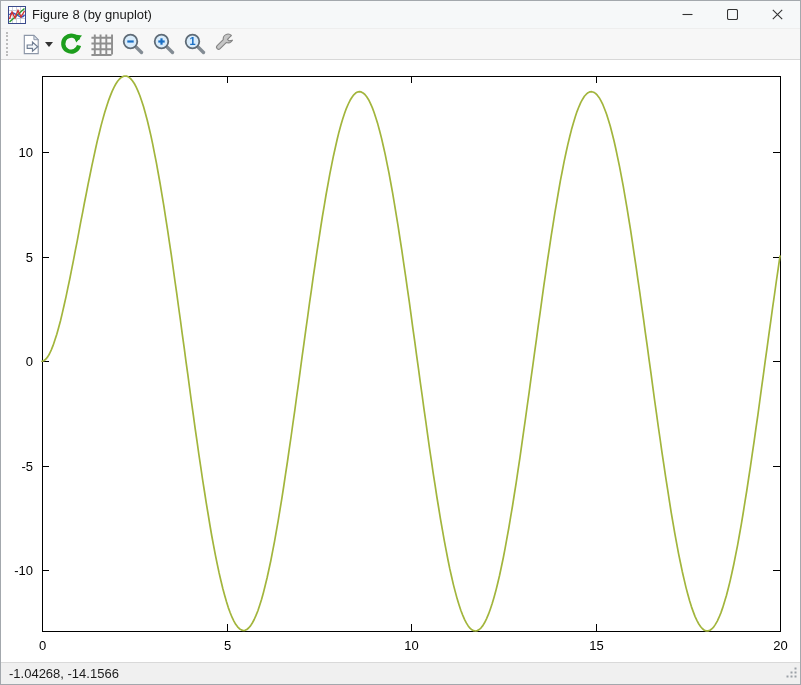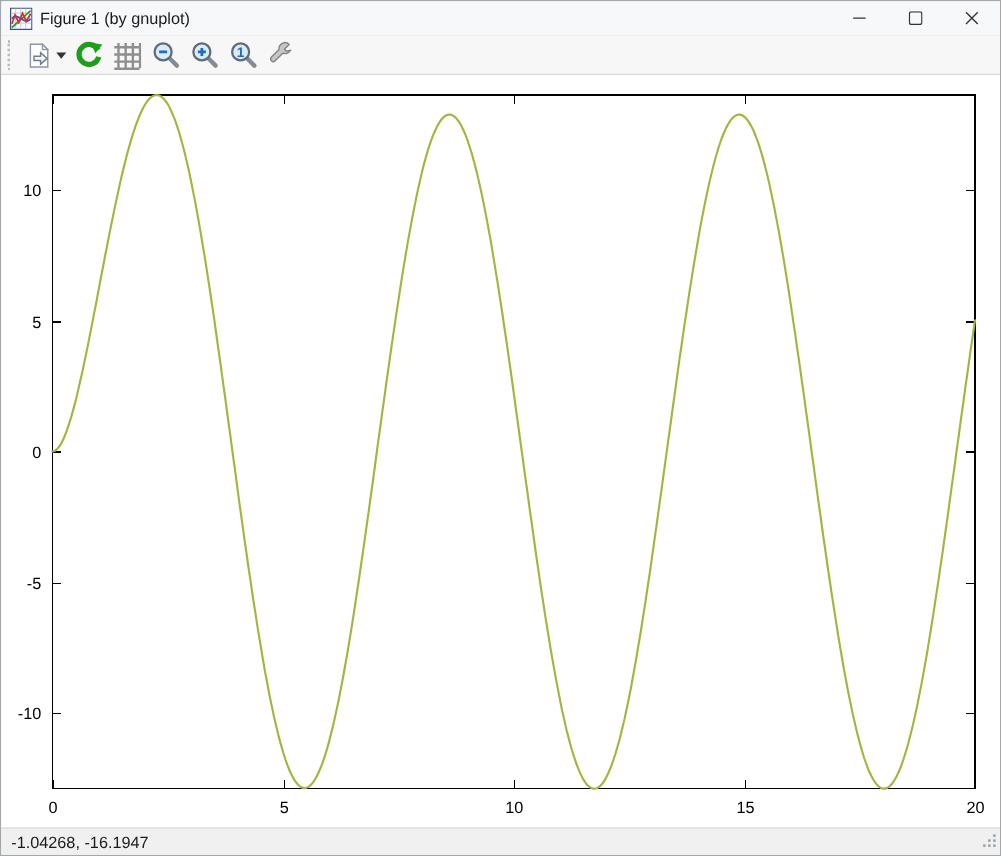--- a/index.html
+++ b/index.html
@@ -27,21 +27,21 @@
   <div class="titlebar">
     <span class="app-icon">
       <svg width="18" height="18" viewBox="0 0 18 18">
         <rect x="0.5" y="0.5" width="17" height="17" fill="#ffffff" stroke="#3a4a8c"></rect>
         <path d="M4.5 1v16 M8.5 1v16 M12.5 1v16 M1 4.5h16 M1 8.5h16 M1 12.5h16" stroke="#ccd2dd" stroke-width="1" fill="none"></path>
         <polyline points="1.5,16 16.5,2.5" stroke="#2a9a2a" stroke-width="1.4" fill="none"></polyline>
         <path d="M1.5 9 C 6 2, 12 16, 16.5 9" stroke="#3a55c0" stroke-width="1.4" fill="none"></path>
         <polyline points="1.5,13 4,6 7,12 10,4.5 13,11 16.5,5" stroke="#d03030" stroke-width="1.4" fill="none"></polyline>
       </svg>
     </span>
-    <span class="title-text">Figure 1 (by gnuplot)</span>
+    <span class="title-text">Figure 8 (by gnuplot)</span>
     <div class="win-controls">
       <button class="win-btn">
         <svg width="11" height="11" viewBox="0 0 11 11">
             <line x1="0.5" y1="5.5" x2="10.5" y2="5.5" stroke="#333" stroke-width="1.1"></line>
           </svg>
       </button>
       <button class="win-btn">
         <svg width="11" height="11" viewBox="0 0 11 11">
             <rect x="0.5" y="0.5" width="10" height="10" rx="1.5" fill="none" stroke="#333" stroke-width="1.1"></rect>
           </svg>
@@ -144,21 +144,21 @@
         <line x1="779" y1="197.5" x2="772" y2="197.5" stroke="#000000" shape-rendering="crispEdges"></line>
         <text x="32" y="202" text-anchor="end" class="ticklab">5</text>
         <line x1="41" y1="92.5" x2="48" y2="92.5" stroke="#000000" shape-rendering="crispEdges"></line>
         <line x1="779" y1="92.5" x2="772" y2="92.5" stroke="#000000" shape-rendering="crispEdges"></line>
         <text x="32" y="97" text-anchor="end" class="ticklab">10</text>
         <polyline points="41.0,301.2 42.8,300.7 44.7,299.3 46.5,297.1 48.4,294.0 50.2,290.1 52.1,285.4 53.9,280.1 55.8,274.2 57.6,267.7 59.5,260.7 61.3,253.1 63.1,245.2 65.0,236.9 66.8,228.2 68.7,219.3 70.5,210.1 72.4,200.7 74.2,191.2 76.1,181.6 77.9,171.9 79.7,162.2 81.6,152.6 83.4,143.0 85.3,133.5 87.1,124.1 89.0,115.0 90.8,106.1 92.7,97.4 94.5,89.0 96.3,80.9 98.2,73.2 100.0,65.9 101.9,58.9 103.7,52.5 105.6,46.4 107.4,40.9 109.3,35.9 111.1,31.4 113.0,27.4 114.8,24.0 116.6,21.2 118.5,19.0 120.3,17.4 122.2,16.4 124.0,16.0 125.9,16.2 127.7,17.1 129.6,18.6 131.4,20.7 133.3,23.5 135.1,26.9 136.9,30.9 138.8,35.5 140.6,40.7 142.5,46.6 144.3,53.0 146.2,60.0 148.0,67.5 149.9,75.6 151.7,84.2 153.5,93.3 155.4,102.9 157.2,113.0 159.1,123.5 160.9,134.4 162.8,145.7 164.6,157.3 166.5,169.3 168.3,181.6 170.2,194.1 172.0,207.0 173.8,220.0 175.7,233.2 177.5,246.5 179.4,260.0 181.2,273.6 183.1,287.2 184.9,300.8 186.8,314.4 188.6,328.0 190.4,341.5 192.3,354.9 194.1,368.1 196.0,381.2 197.8,394.0 199.7,406.6 201.5,419.0 203.4,431.0 205.2,442.7 207.1,454.0 208.9,465.0 210.7,475.5 212.6,485.6 214.4,495.2 216.3,504.3 218.1,512.9 220.0,521.0 221.8,528.5 223.7,535.5 225.5,541.8 227.3,547.6 229.2,552.7 231.0,557.2 232.9,561.1 234.7,564.3 236.6,566.8 238.4,568.7 240.3,569.9 242.1,570.5 244.0,570.3 245.8,569.5 247.6,568.0 249.5,565.9 251.3,563.0 253.2,559.5 255.0,555.4 256.9,550.7 258.7,545.3 260.6,539.3 262.4,532.7 264.2,525.5 266.1,517.8 267.9,509.5 269.8,500.7 271.6,491.4 273.5,481.6 275.3,471.4 277.2,460.7 279.0,449.7 280.9,438.2 282.7,426.5 284.5,414.4 286.4,402.0 288.2,389.4 290.1,376.5 291.9,363.5 293.8,350.3 295.6,337.0 297.5,323.6 299.3,310.2 301.1,296.7 303.0,283.2 304.8,269.8 306.7,256.5 308.5,243.2 310.4,230.1 312.2,217.2 314.1,204.5 315.9,192.1 317.8,179.9 319.6,168.0 321.4,156.5 323.3,145.3 325.1,134.5 327.0,124.1 328.8,114.2 330.7,104.7 332.5,95.7 334.4,87.2 336.2,79.3 338.0,71.9 339.9,65.1 341.7,58.9 343.6,53.3 345.4,48.3 347.3,44.0 349.1,40.3 351.0,37.2 352.8,34.8 354.6,33.1 356.5,32.0 358.3,31.6 360.2,31.9 362.0,32.9 363.9,34.5 365.7,36.8 367.6,39.7 369.4,43.4 371.3,47.6 373.1,52.5 374.9,58.0 376.8,64.1 378.6,70.8 380.5,78.1 382.3,86.0 384.2,94.4 386.0,103.3 387.9,112.7 389.7,122.5 391.6,132.8 393.4,143.6 395.2,154.7 397.1,166.2 398.9,178.0 400.8,190.2 402.6,202.6 404.5,215.3 406.3,228.1 408.2,241.2 410.0,254.4 411.8,267.8 413.7,281.2 415.5,294.6 417.4,308.1 419.2,321.6 421.1,335.0 422.9,348.3 424.8,361.5 426.6,374.6 428.4,387.5 430.3,400.2 432.1,412.6 434.0,424.7 435.8,436.5 437.7,448.0 439.5,459.2 441.4,469.9 443.2,480.2 445.1,490.1 446.9,499.5 448.7,508.4 450.6,516.7 452.4,524.6 454.3,531.9 456.1,538.6 458.0,544.7 459.8,550.2 461.7,555.1 463.5,559.3 465.3,562.9 467.2,565.9 469.0,568.2 470.9,569.8 472.7,570.7 474.6,571.0 476.4,570.6 478.3,569.5 480.1,567.8 482.0,565.4 483.8,562.3 485.6,558.6 487.5,554.2 489.3,549.2 491.2,543.6 493.0,537.4 494.9,530.6 496.7,523.2 498.6,515.3 500.4,506.8 502.3,497.8 504.1,488.4 505.9,478.4 507.8,468.0 509.6,457.2 511.5,446.0 513.3,434.5 515.2,422.6 517.0,410.4 518.9,397.9 520.7,385.2 522.5,372.3 524.4,359.2 526.2,346.0 528.1,332.6 529.9,319.2 531.8,305.7 533.6,292.3 535.5,278.8 537.3,265.4 539.2,252.1 541.0,238.9 542.8,225.9 544.7,213.0 546.5,200.4 548.4,188.0 550.2,175.9 552.1,164.1 553.9,152.7 555.8,141.6 557.6,131.0 559.4,120.7 561.3,111.0 563.1,101.7 565.0,92.8 566.8,84.6 568.7,76.8 570.5,69.6 572.4,63.0 574.2,57.0 576.0,51.6 577.9,46.8 579.7,42.7 581.6,39.2 583.4,36.3 585.3,34.2 587.1,32.7 589.0,31.8 590.8,31.7 592.7,32.2 594.5,33.4 596.3,35.2 598.2,37.7 600.0,40.9 601.9,44.7 603.7,49.2 605.6,54.3 607.4,60.0 609.3,66.3 611.1,73.2 613.0,80.7 614.8,88.7 616.6,97.3 618.5,106.4 620.3,115.9 622.2,125.9 624.0,136.4 625.9,147.3 627.7,158.5 629.6,170.1 631.4,182.1 633.2,194.3 635.1,206.8 636.9,219.6 638.8,232.5 640.6,245.6 642.5,258.9 644.3,272.3 646.2,285.7 648.0,299.2 649.9,312.7 651.7,326.1 653.5,339.5 655.4,352.8 657.2,366.0 659.1,379.0 660.9,391.8 662.8,404.4 664.6,416.7 666.5,428.7 668.3,440.4 670.1,451.8 672.0,462.8 673.8,473.4 675.7,483.6 677.5,493.3 679.4,502.5 681.2,511.2 683.1,519.4 684.9,527.1 686.8,534.2 688.6,540.7 690.4,546.6 692.3,551.9 694.1,556.6 696.0,560.6 697.8,564.0 699.7,566.7 701.5,568.8 703.4,570.2 705.2,570.9 707.0,570.9 708.9,570.3 710.7,569.0 712.6,567.1 714.4,564.4 716.3,561.1 718.1,557.2 720.0,552.6 721.8,547.4 723.6,541.6 725.5,535.2 727.3,528.2 729.2,520.6 731.0,512.5 732.9,503.8 734.7,494.7 736.6,485.1 738.4,475.0 740.3,464.4 742.1,453.5 743.9,442.2 745.8,430.5 747.6,418.5 749.5,406.2 751.3,393.7 753.2,380.9 755.0,367.9 756.9,354.8 758.7,341.5 760.5,328.1 762.4,314.7 764.2,301.2 766.1,287.7 767.9,274.3 769.8,260.9 771.6,247.6 773.5,234.5 775.3,221.5 777.2,208.7 779.0,196.2" fill="none" stroke="#a2b53c" stroke-width="1.7" stroke-linejoin="round" stroke-linecap="round"></polyline>
       </svg>
   </div>
 
   <div class="statusbar">
-    <span>-1.04268, -16.1947</span>
+    <span>-1.04268, -14.1566</span>
     <span class="resize-grip">
       <svg width="13" height="13" viewBox="0 0 13 13">
         <g fill="#9aa0a6">
           <rect x="9.5" y="1.5" width="2" height="2"></rect>
           <rect x="5.5" y="5.5" width="2" height="2"></rect>
             <rect x="9.5" y="5.5" width="2" height="2"></rect>
           <rect x="1.5" y="9.5" width="2" height="2"></rect>
             <rect x="5.5" y="9.5" width="2" height="2"></rect>
             <rect x="9.5" y="9.5" width="2" height="2"></rect>
         </g>

